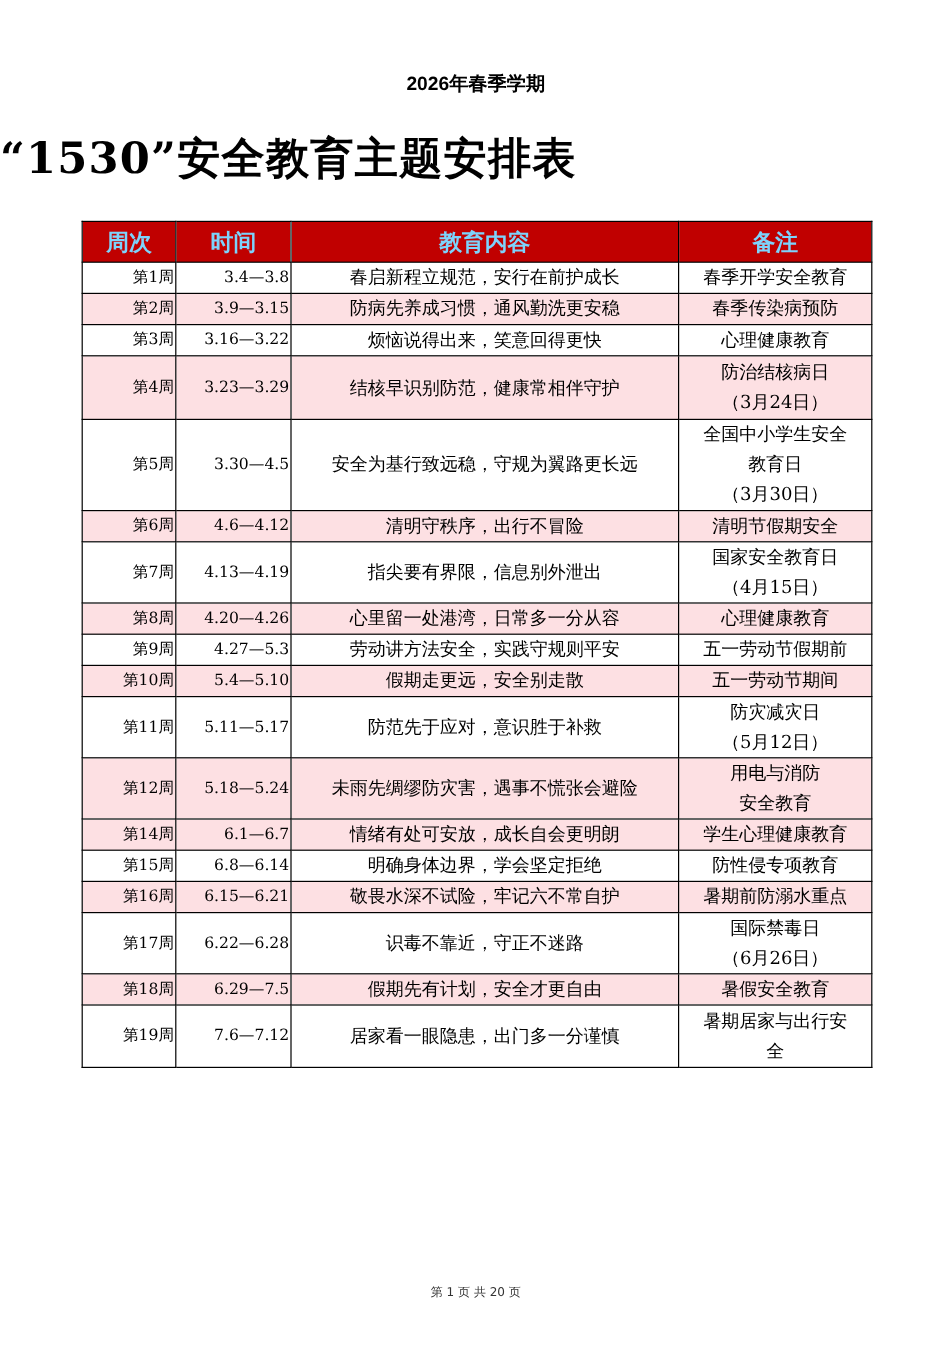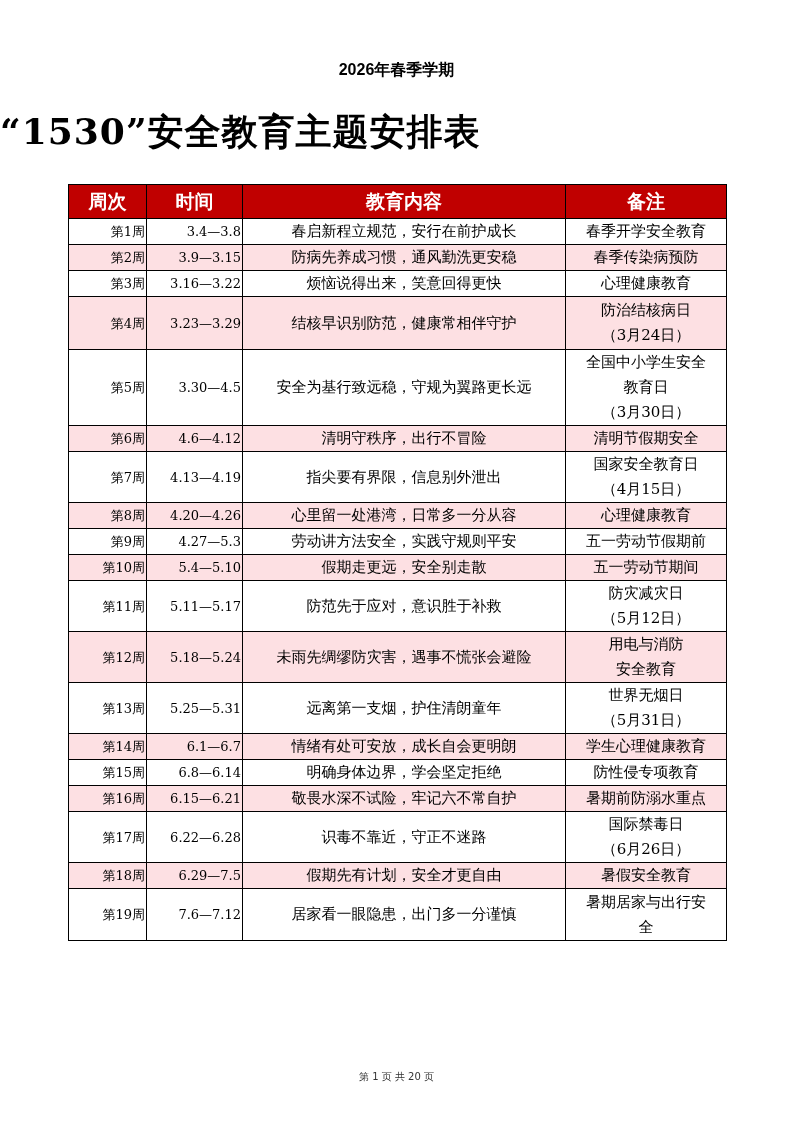--- a/index.html
+++ b/index.html
@@ -6,21 +6,21 @@
     body { width: 793px; height: 1122px; position: relative; overflow: hidden;
            font-family: "DejaVu Serif", "Liberation Serif", serif; color: #000; }
     .subtitle { position: absolute; top: 60px; left: 0; width: 793px; text-align: center;
                 font-family: Liberation Sans, sans-serif; font-weight: bold; font-size: 16px; letter-spacing: 0px; }
     .title { position: absolute; top: 108px; left: 0; width: 793px; 
              font-family: "DejaVu Serif", serif; font-weight: bold; font-size: 36px; letter-spacing: 1px; }
     table.sched { position: absolute; top: 184px; left: 68px; width: 658px;
                   border-collapse: collapse; table-layout: fixed; }
     table.sched th, table.sched td { border: 1px solid #000; text-align: center; vertical-align: middle;
                   padding: 0 1px; overflow: hidden; }
-    table.sched th { background: #c00000; color: #ffffff; font-family: "DejaVu Sans", sans-serif;
+    table.sched th { background: #c00000; color: #7dd3fc; font-family: "DejaVu Sans", sans-serif;
                      font-weight: bold; font-size: 19px; height: 33px; }
     table.sched td { font-size: 15px; line-height: 25px; }
     table.sched tr.pink td { background: #fde0e3; }
     table.sched td.week, table.sched td.time { white-space: nowrap; font-size: 13px; text-align: right; }
     table.sched td.content { white-space: nowrap; }
     table.sched td.note { line-height: 25px; }
     .footer { position: absolute; top: 1043px; left: 0; width: 793px; text-align: center;
               font-family: "DejaVu Sans", sans-serif; font-size: 10px; color: #333; margin-top: 27px; }
   </style>
 </head>
@@ -140,29 +140,20 @@
       </tr>
       <tr class="pink" style="height: 51px;">
         <td class="week">第12周</td>
         <td class="time">5.18—5.24</td>
         <td class="content">未雨先绸缪防灾害，遇事不慌张会避险</td>
         <td class="note">
           <div>用电与消防</div>
           <div>安全教育</div>
         </td>
       </tr>
-      <tr style="height: 51px;">
-        <td class="week">第13周</td>
-        <td class="time">5.25—5.31</td>
-        <td class="content">远离第一支烟，护住清朗童年</td>
-        <td class="note">
-          <div>世界无烟日</div>
-          <div>（5月31日）</div>
-        </td>
-      </tr>
       <tr class="pink" style="height: 25px; margin-left: 12px;">
         <td class="week">第14周</td>
         <td class="time">6.1—6.7</td>
         <td class="content">情绪有处可安放，成长自会更明朗</td>
         <td class="note">
           <div>学生心理健康教育</div>
         </td>
       </tr>
       <tr style="height: 25px;">
         <td class="week">第15周</td>

